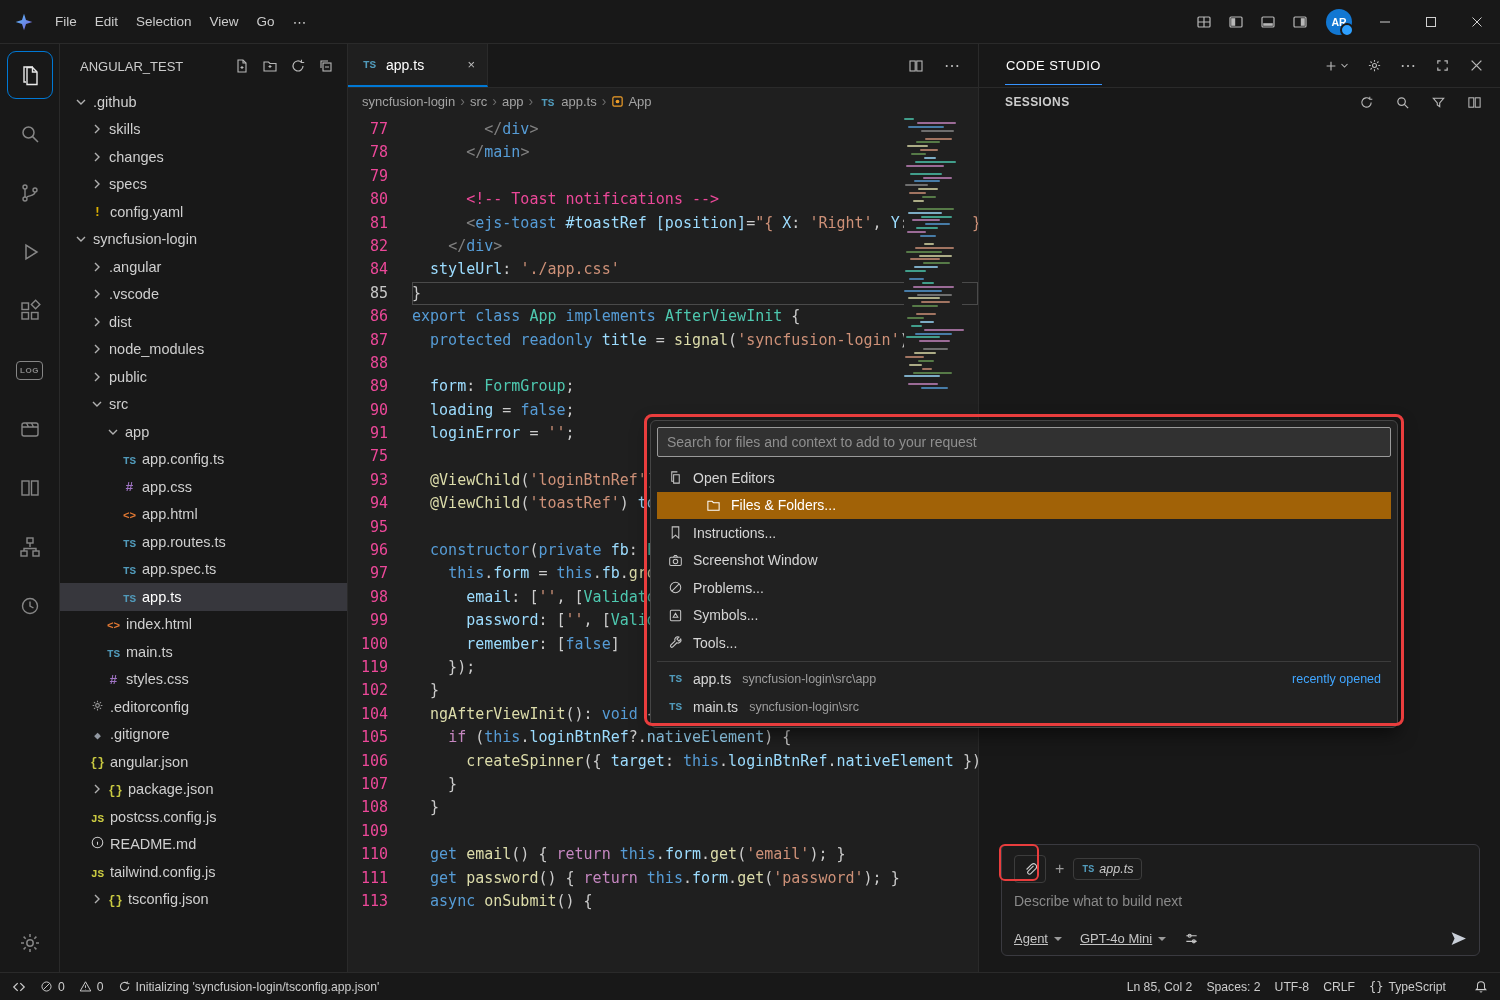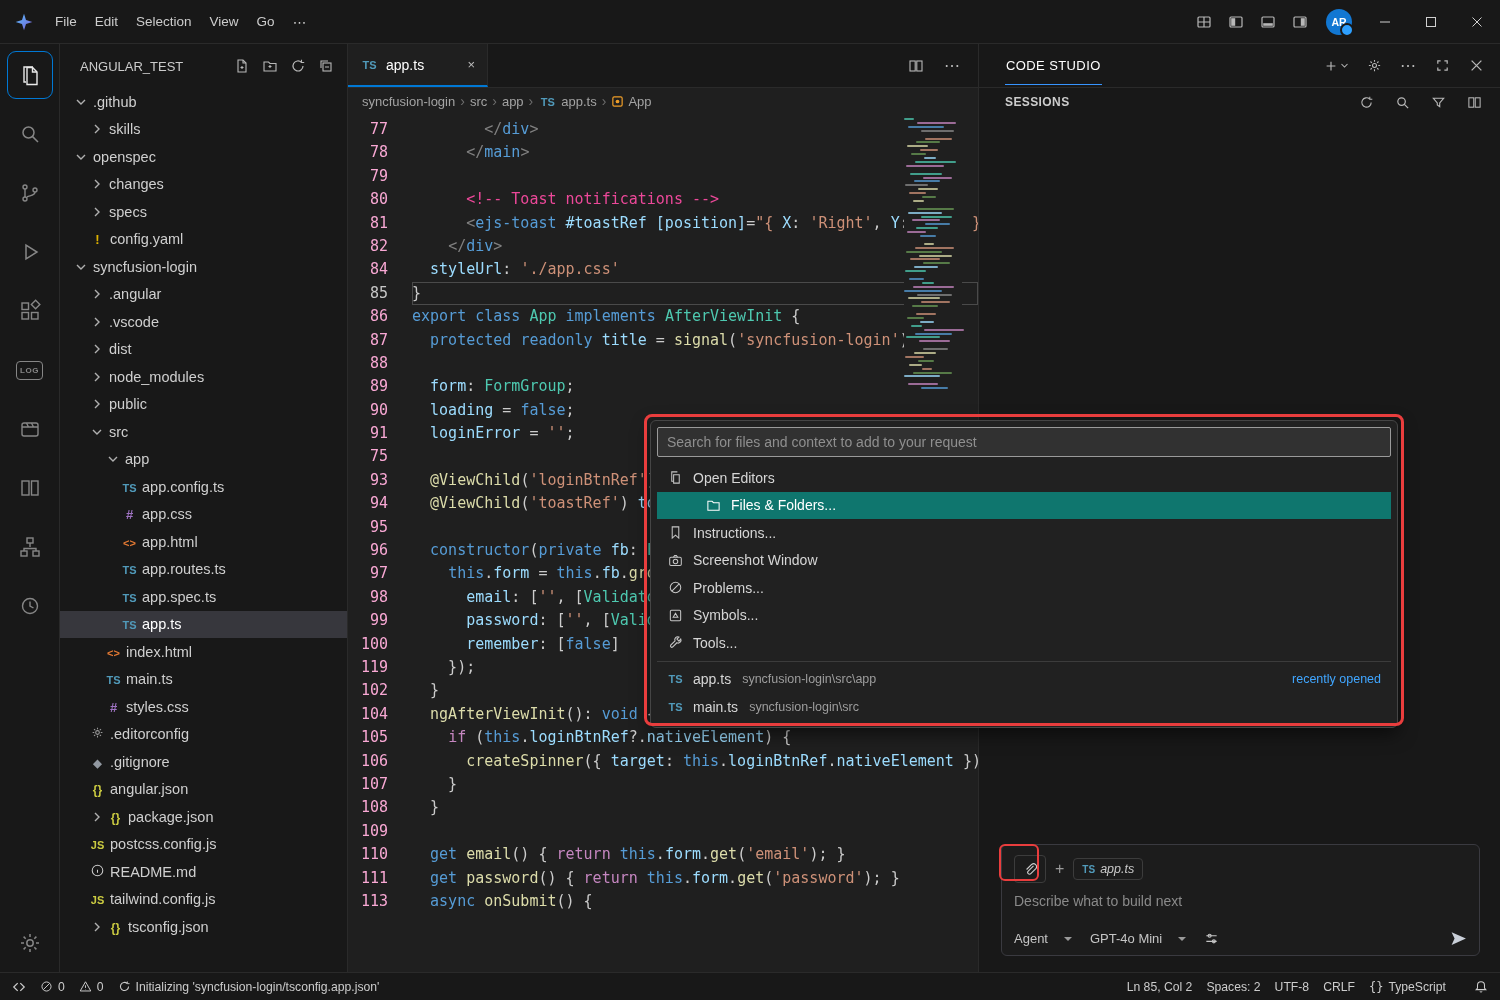--- a/index.html
+++ b/index.html
@@ -28,38 +28,38 @@
   
   .sidebar { width:288px; background:#181818; border-right:1px solid #2a2a2a; display:flex; flex-direction:column; }
   .sb-header { height:44px; display:flex; align-items:center; padding:0 8px 0 20px; }
   .sb-title { font-size:13px; font-weight:500; color:#cccccc; flex:1; }
   .sb-actions { display:flex; gap:2px; color:#bdbdbd; }
   .sb-actions .icon-btn { width:26px; height:24px; }
   .tree { flex:1; overflow:hidden; font-size:14.5px; }
   .tree-row { height:27.5px; display:flex; align-items:center; color:#cfcfcf; cursor:default; white-space:nowrap; }
   .tree-row.sel { background:#37373d; color:#ffffff; }
   .chev { width:18px; display:flex; align-items:center; justify-content:center; color:#b0b0b0; flex:none; }
-  .fi { width:19px; flex:none; display:inline-flex; align-items:center; justify-content:center; font-weight:700; font-size:11px; }
+  .fi { width:19px; flex:none; display:inline-flex; align-items:center; justify-content:center; font-weight:700; font-size:11px;font-family:Liberation Mono, monospace; }
   .fi-ts { color:#519aba; }
   .fi-js { color:#cbcb41; }
   .fi svg { margin:0 auto; }
   .tree-label { margin-left:3px; }
 
   
   .editor { flex:1; background:#1f1f1f; position:relative; overflow:hidden; }
   .tabstrip { height:44px; background:#181818; border-bottom:1px solid #2a2a2a; display:flex; align-items:stretch; }
   .tab { background:#1f1f1f; display:flex; align-items:center; gap:7px; padding:0 12px; width:140px; border-right:1px solid #2a2a2a; border-bottom:2px solid #0078d4; font-size:14px; color:#ffffff; }
   .tab .close { margin-left:auto; color:#bdbdbd; font-size:13px; }
   .tab-actions { margin-left:auto; display:flex; align-items:center; gap:4px; padding-right:10px; color:#bdbdbd; }
   .breadcrumbs { height:26px; display:flex; align-items:center; gap:4px; padding-left:14px; font-size:13px; color:#a3a3a3; }
   .bc-sep { color:#6d6d6d; font-size:14px; margin:0 1px; }
   .bc-item { display:flex; align-items:center; gap:4px; }
   .code-area { position:absolute; top:70px; left:0; right:0; bottom:0; overflow:hidden; padding-top:4px; }
   .cl { display:flex; height:23.4px; font:15px/23.4px "DejaVu Sans Mono","Liberation Mono",monospace; white-space:pre; }
-  .ln { width:64px; flex:none; text-align:right; padding-right:24px; color:#f9a8d4; }
+  .ln { width:64px; flex:none; text-align:right; padding-right:24px; color:#ec4899; }
   .lt { flex:1; color:#cccccc; }
   .cl.hl .ln { color:#c8c8c8; }
   .cl.hl .lt { outline:1px solid #4a4a4a; outline-offset:-1px; }
   .tk-k{color:#569cd6}.tk-c{color:#c586c0}.tk-s{color:#ce9178}.tk-y{color:#4ec9b0}.tk-f{color:#dcdcaa}.tk-v{color:#9cdcfe}.tk-d{color:#cccccc}.tk-g{color:#ec4899}.tk-p{color:#808080}.tk-t{color:#569cd6}
   .minimap { position:absolute; top:74px; right:16px; width:58px; height:278px; background:#1f1f1f; z-index:2; }
   .mm-bar { position:absolute; height:2px; border-radius:1px; opacity:.75; }
 
   
   .panel { width:522px; background:#181818; border-left:1px solid #2a2a2a; position:relative; }
   .pn-header { height:44px; border-bottom:1px solid #2a2a2a; display:flex; align-items:center; padding:0 8px 0 26px; }
@@ -70,39 +70,39 @@
   .sessions-actions { display:flex; gap:4px; color:#bdbdbd; }
   .chatbox { position:absolute; left:22px; right:20px; bottom:16px; height:112px; border:1px solid #3a3a40; border-radius:6px; background:#1c1c1c; padding:8px 12px; }
   .chat-row1 { display:flex; align-items:center; gap:9px; height:32px; }
   .attach-btn { width:32px; height:28px; display:flex; align-items:center; justify-content:center; border:1px solid #3c3c3c; border-radius:4px; color:#cccccc; }
   .plus { color:#9a9a9a; font-size:16px; }
   .chip { display:flex; align-items:center; gap:5px; border:1px solid #3c3c3c; border-radius:4px; padding:3px 8px; font-size:12.5px; color:#c9c9c9; }
   .chip .fi { width:auto; }
   .chip-file { font-style:italic; }
   .chat-ph { margin-top:8px; font-size:14px; color:#8a8a8a; }
   .chat-row3 { position:absolute; left:12px; right:12px; bottom:8px; display:flex; align-items:center; gap:18px; font-size:13px; color:#c5c5c5; }
-  .dd { display:flex; align-items:center; gap:16px; }
+  .dd { display:flex; align-items:center; gap:6px;text-decoration:underline; }
   .car { width:0; height:0; border:4px solid transparent; border-top-color:#9a9a9a; margin-top:4px; }
   .send { margin-left:auto; color:#c9cfd8; }
 
   
   .statusbar { position:absolute; bottom:0; left:0; right:0; height:28px; background:#181818; border-top:1px solid #2a2a2a; display:flex; align-items:center; font-size:12.2px; color:#cccccc; padding:0 12px; z-index:5; }
   .sb-group { display:flex; align-items:center; gap:14px; }
   .sb-right { margin-left:auto; }
   .sb-item { display:flex; align-items:center; gap:5px; white-space:nowrap; }
   .braces { font-family:"DejaVu Sans Mono",monospace; font-size:12px; }
   .colorwheel { width:13px; height:13px; border-radius:50%; background:conic-gradient(#e8453c,#f5a623,#f8e71c,#7ed321,#4a90d9,#bd10e0,#e8453c); }
 
   
   .quickpick { position:absolute; left:650px; top:420px; width:748px; background:#212121; border:1px solid #454545; border-radius:6px; box-shadow:0 6px 18px rgba(0,0,0,.55); padding:6px; z-index:40; }
   .qp-input { width:100%; height:30px; background:#313131; border:1px solid #9a9a9a; border-radius:2px; color:#cccccc; font-size:14px; font-family:"Liberation Sans",sans-serif; padding:0 9px; outline:none; }
   .qp-input::placeholder { color:#8f8f8f; }
   .qp-list { margin-top:7px; }
   .qp-row { height:27.5px; display:flex; align-items:center; gap:9px; padding:0 10px; font-size:14px; color:#d6d6d6; }
-  .qp-row.sel { background:#0f766e; color:#ffffff;padding-left:48px; }
+  .qp-row.sel { background:#a16207; color:#ffffff;padding-left:48px; }
   .qp-ico { width:17px; display:flex; justify-content:center; color:#c5c5c5; flex:none; }
   .qp-row.sel .qp-ico { color:#ffffff; }
   .qp-desc { font-size:12.5px; color:#9d9d9d; margin-left:2px; }
   .qp-badge { margin-left:auto; font-size:12.5px; color:#40a6ff; }
   .qp-sep { height:1px; background:#3c3c3c; margin:4px 0; }
 
   
   .annot { position:absolute; border:3px solid #e93d3d; border-radius:8px; z-index:50; pointer-events:none; }
   .annot-qp { left:644px; top:414px; width:760px; height:312px; }
   .annot-clip { left:999px; top:844px; width:40px; height:37px; border-radius:6px; border-width:2.5px; }
@@ -286,28 +286,20 @@
           </span>
           <span class="tree-label">.github</span>
         </div>
         <div class="tree-row" style="padding-left: 28px;">
           <span class="chev">
             <svg width="10" height="10" viewBox="0 0 10 10" fill="none" stroke="currentColor" stroke-width="1.4">
               <path d="M3 1l4 4-4 4"></path>
             </svg>
           </span>
           <span class="tree-label">skills</span>
-        </div>
-        <div class="tree-row" style="padding-left: 12px;">
-          <span class="chev">
-            <svg width="10" height="10" viewBox="0 0 10 10" fill="none" stroke="currentColor" stroke-width="1.4">
-              <path d="M1 3l4 4 4-4"></path>
-            </svg>
-          </span>
-          <span class="tree-label">openspec</span>
         </div>
         <div class="tree-row" style="padding-left: 28px;">
           <span class="chev">
             <svg width="10" height="10" viewBox="0 0 10 10" fill="none" stroke="currentColor" stroke-width="1.4">
               <path d="M3 1l4 4-4 4"></path>
             </svg>
           </span>
           <span class="tree-label">changes</span>
         </div>
         <div class="tree-row" style="padding-left: 28px;">

